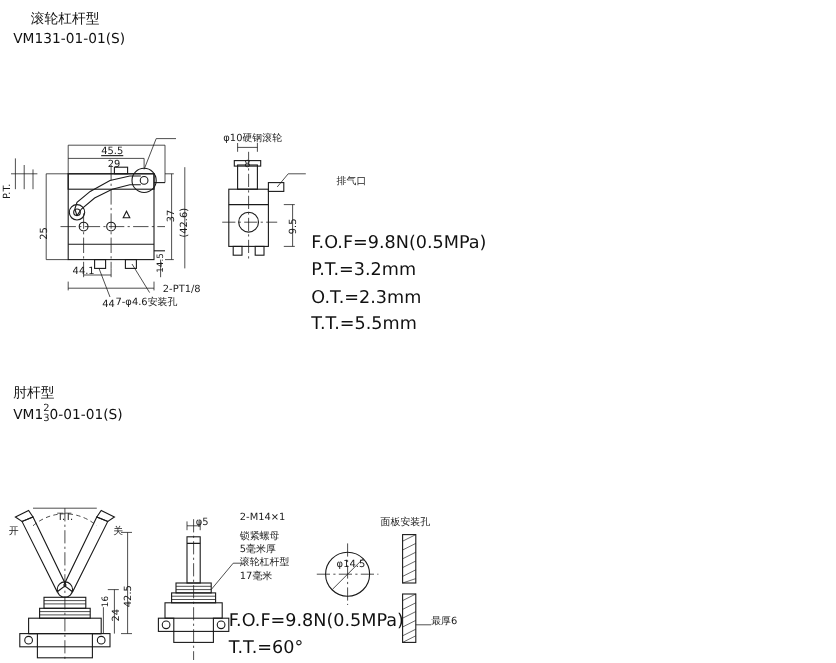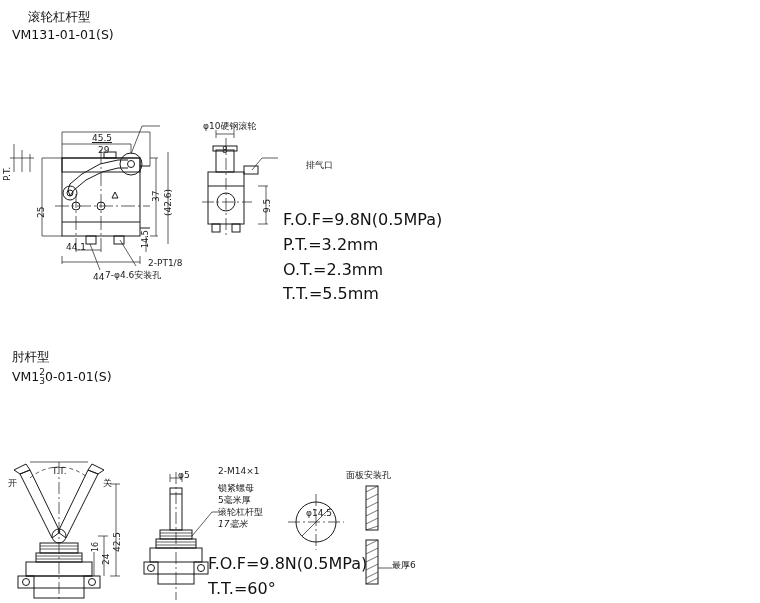--- a/index.html
+++ b/index.html
@@ -274,21 +274,21 @@
     <line x1="72" y1="52" x2="82" y2="52"></line>
   </g>
 </svg>
 </div>
 
 <div class="abs t-sm" style="left:178px;top:470px;">φ5</div>
 <div class="abs t-sm" style="left:218px;top:466px;">2-M14×1</div>
 <div class="abs t-sm" style="left:218px;top:483px;">锁紧螺母</div>
 <div class="abs t-sm" style="left:218px;top:495px;">5毫米厚</div>
 <div class="abs t-sm" style="left:218px;top:507px;">滚轮杠杆型</div>
-<div class="abs t-sm" style="left:218px;top:519px;font-style:italic;">17毫米</div>
+<div class="abs t-sm" style="left:218px;top:519px;">17毫米</div>
 
 <div class="abs" style="left:208px;top:552px;">
   <div class="spec">F.O.F=9.8N(0.5MPa)</div>
   <div class="spec">T.T.=60°</div>
 </div>
 
 <div class="abs t-sm" style="left:298px;top:470px;margin-left:48px;">面板安装孔</div>
 
 <div class="abs" style="left:280px;top:482px;">
 <svg width="130" height="110" viewBox="0 0 130 110">

